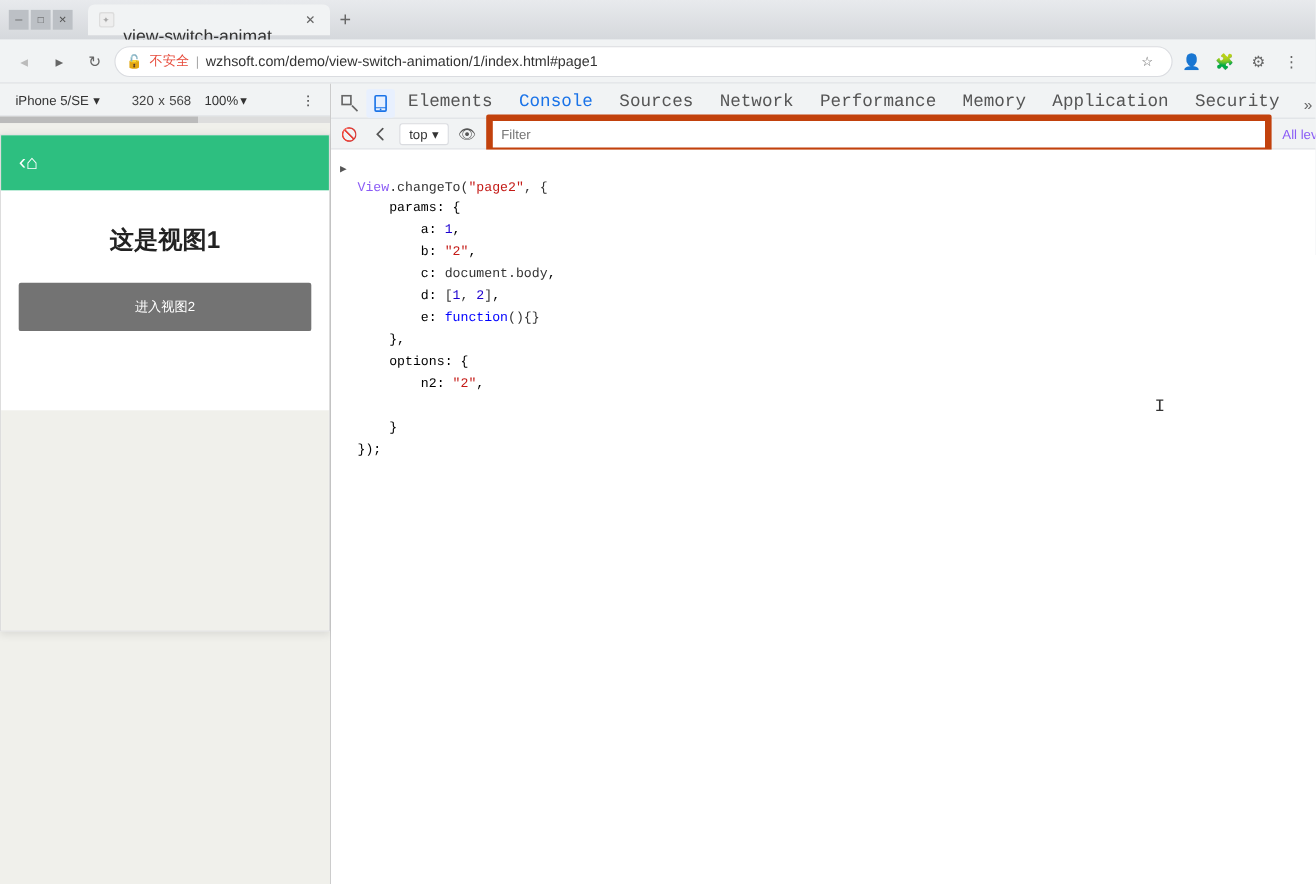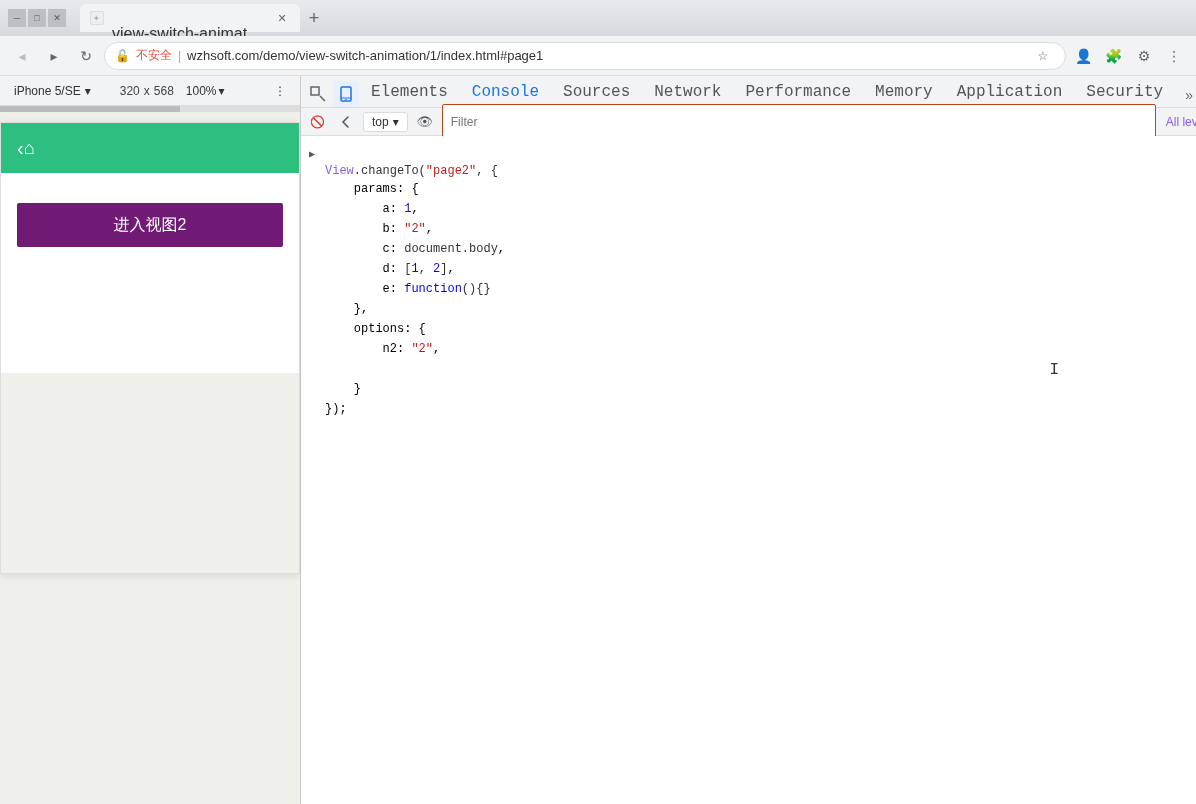--- a/index.html
+++ b/index.html
@@ -326,26 +326,26 @@
 
     .mobile-view-title {
       font-size: 22px;
       font-weight: bold;
       text-align: center;
       color: #222;
       margin-bottom: 24px;
     }
 
     .mobile-btn {
-      background: #701a75;
+      background: #737373;
       color: #fff;
       border: none;
       width: 100%;
       height: 44px;
-      font-size: 16px;
+      font-size: 12px;
       cursor: pointer;
       border-radius: 2px;
     }
 
     .mobile-bottom-space {
       height: 200px;
       background: #f0f0eb;
     }
 
     
@@ -457,21 +457,21 @@
       justify-content: center;
       cursor: pointer;
       font-size: 13px;
       color: #555;
       border-radius: 3px;
     }
 
     .filter-bar {
       flex: 1;
       height: 36px;
-      border: 1px solid #c2410c;
+      border: 6px solid #c2410c;
       background: #fff;
       padding: 0 8px;
       font-size: 12px;
       outline: none;
       border-radius: 2px;
     }
 
     .log-level-selector {
       display: flex;
       align-items: center;
@@ -624,20 +624,21 @@
         <div class="scroll-indicator"></div>
       </div>
 
       <div class="mobile-content">
         <div class="mobile-frame">
           <div class="mobile-header">
             <span class="mobile-back-btn">‹</span>
             <span class="mobile-home-btn">⌂</span>
           </div>
           <div class="mobile-body">
+            <div class="mobile-view-title">这是视图1</div>
             <button class="mobile-btn">进入视图2</button>
           </div>
           <div class="mobile-bottom-space"></div>
         </div>
       </div>
     </div>
 
     <div class="devtools-panel">
 
       <div class="devtools-tabs">

